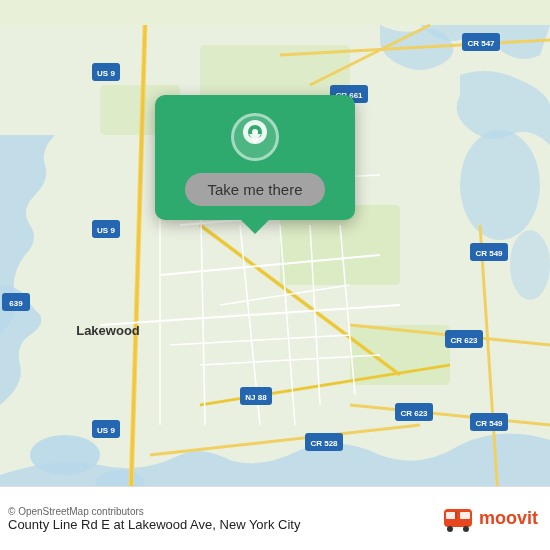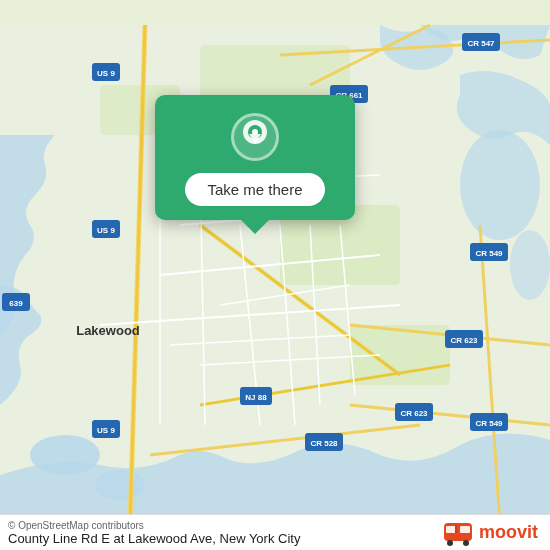--- a/index.html
+++ b/index.html
@@ -60,38 +60,38 @@
       border-radius: 50%;
       border: 3px solid rgba(255,255,255,0.5);
       display: flex;
       align-items: center;
       justify-content: center;
       margin-bottom: 12px;
       background: rgba(255,255,255,0.15);
     }
 
     #take-me-there-btn {
-      background: #ffffff;
+      background: #a3a3a3;
       color: #333;
       border: none;
       border-radius: 20px;
       padding: 8px 22px;
       font-size: 15px;
       font-weight: 500;
       cursor: pointer;
       white-space: nowrap;
     }
 
     
     #bottom-bar {
       position: absolute;
       bottom: 0;
       left: 0;
       right: 0;
-      height: 36px;
+      height: 64px;
       background: white;
       display: flex;
       align-items: center;
       justify-content: space-between;
       padding: 0 12px 0 8px;
       z-index: 10;
       border-top: 1px solid #ddd;
     }
 
     #bottom-left {

